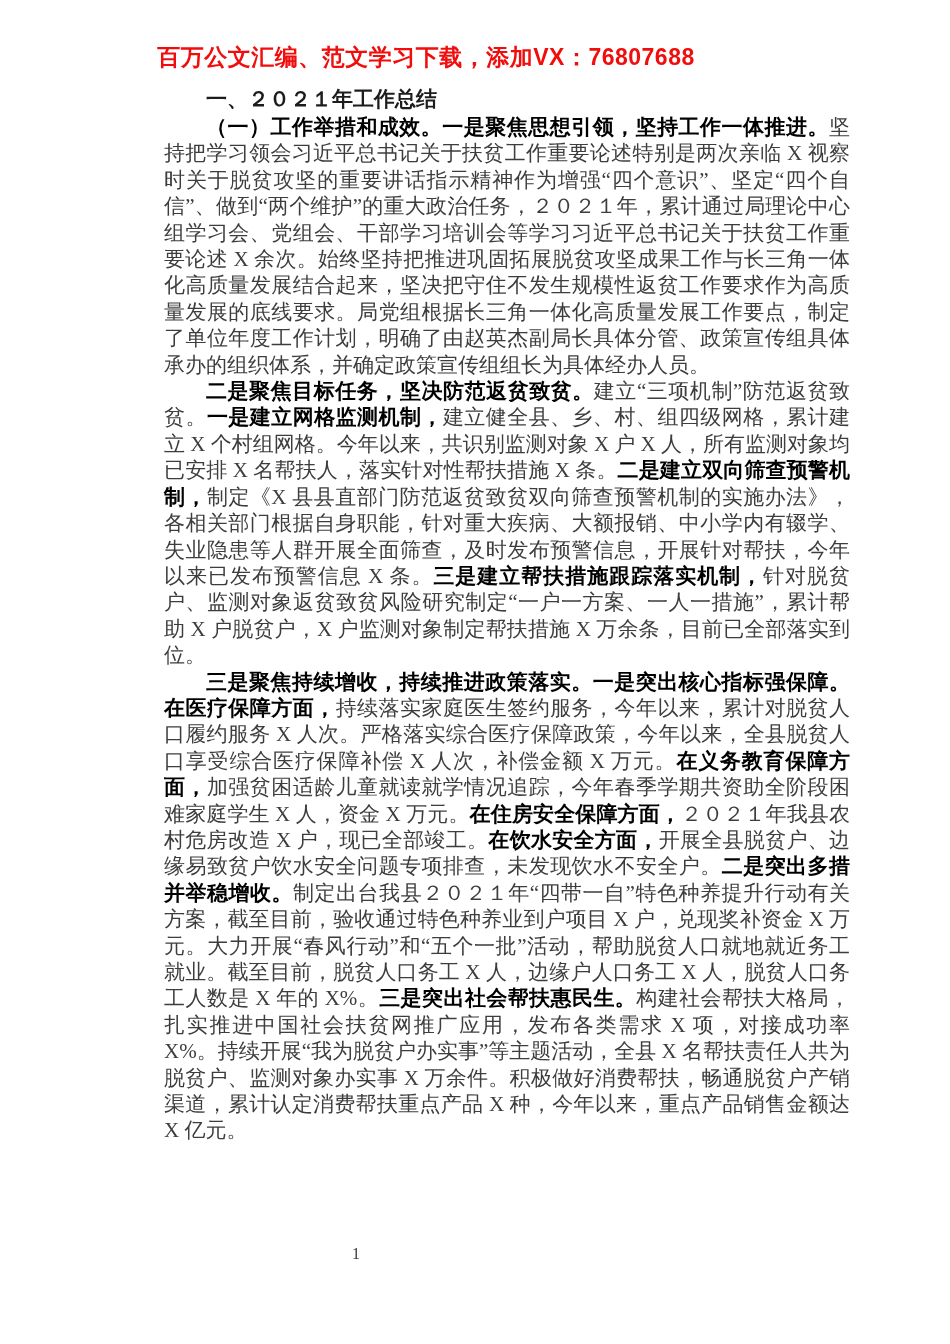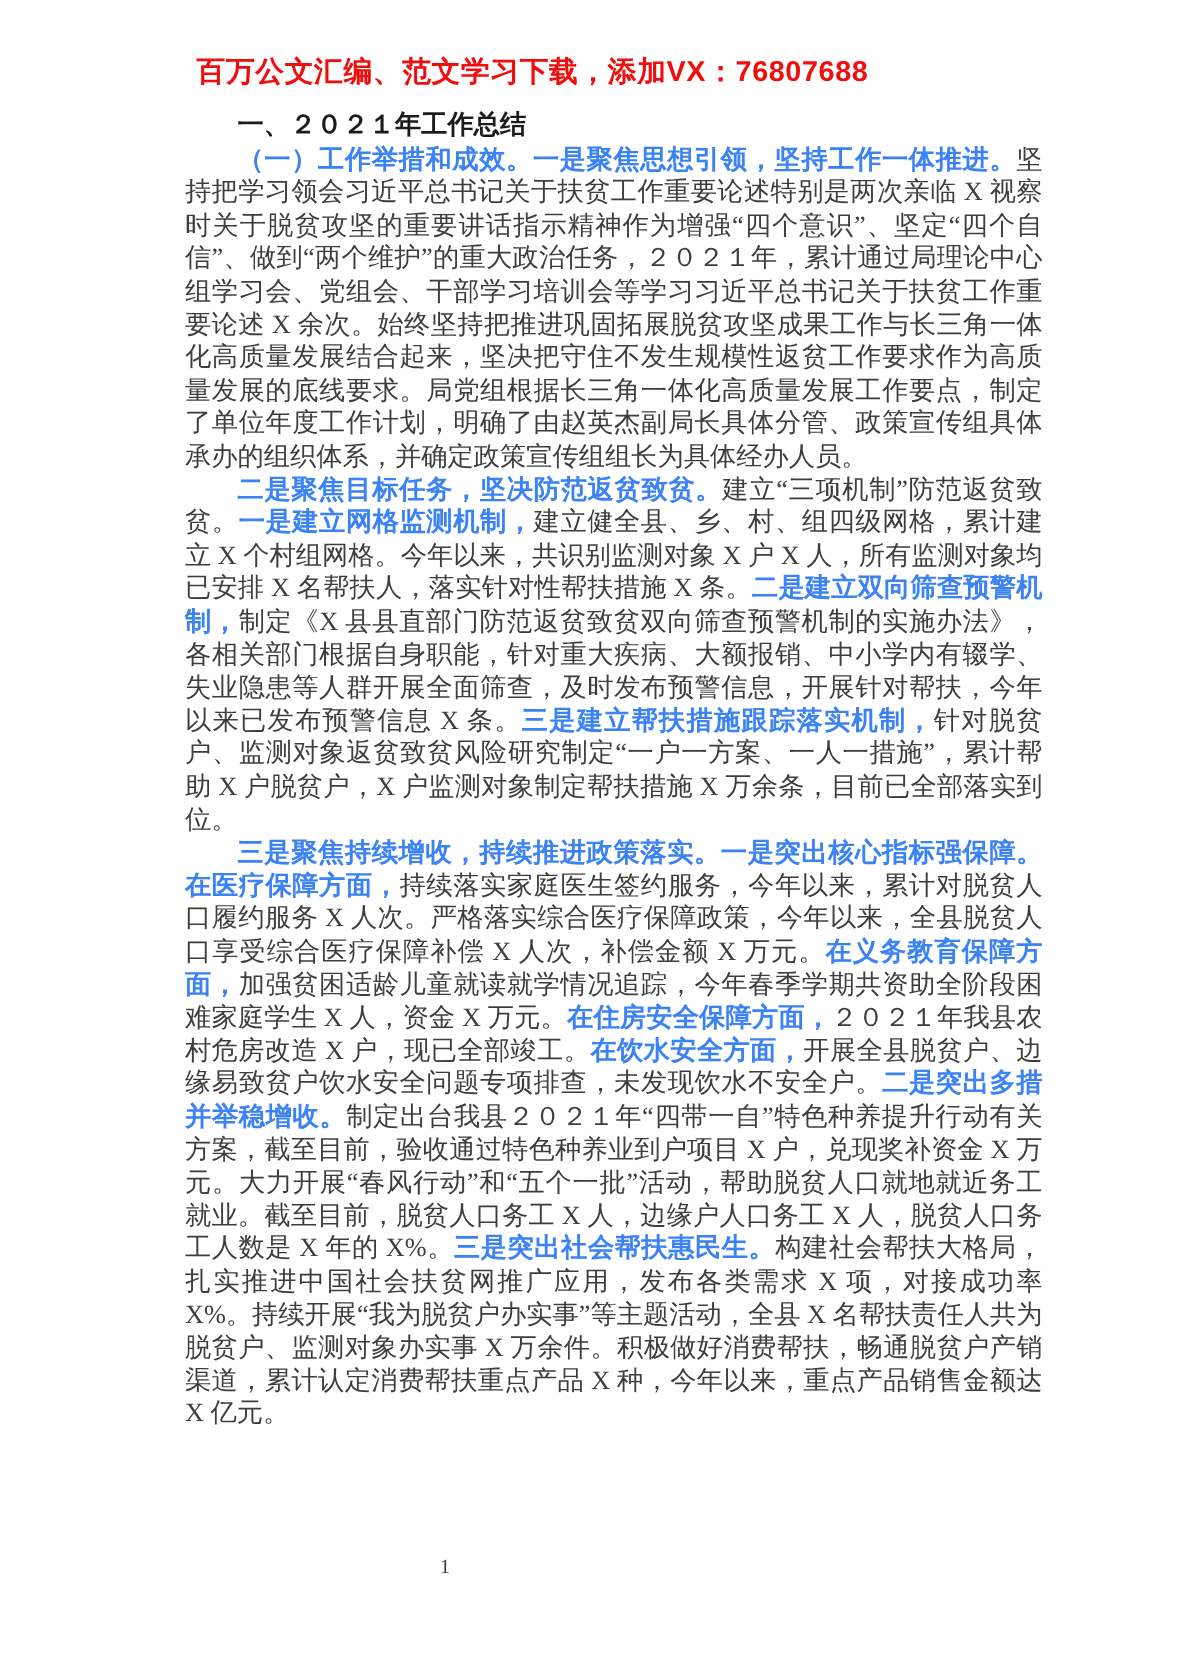--- a/index.html
+++ b/index.html
@@ -28,21 +28,21 @@
     font-family: "Liberation Sans", "DejaVu Sans", sans-serif;
     font-weight: bold;
     font-size: 23px;
     line-height: 26px;
     color: #f20d0d;
     letter-spacing: 0.5px;
     white-space: nowrap;
   }
   .doc-body {
     position: absolute;
-    left: 148px;
+    left: 164px;
     top: 84px;
     width: 686px;
     font-size: 21px;
     line-height: 26.4px;
     color: #3d3d3d;
     text-align: justify;
     text-justify: inter-character;
   }
   .doc-heading {
     font-size: 21px;
@@ -51,21 +51,21 @@
     margin: 0;
     text-indent: 2em;
     line-height: 30px;
   }
   .doc-body p {
     margin: 0;
     text-indent: 2em;
   }
   .b {
     font-weight: bold;
-    color: #3b82f6;
+    color: #000000;
   }
   .page-number {
     position: absolute;
     left: 352px;
     top: 1244px;
     font-size: 16px;
     line-height: 20px;
     color: #3a3a3a;
     font-family: "Liberation Serif", "DejaVu Serif", serif;
   }

